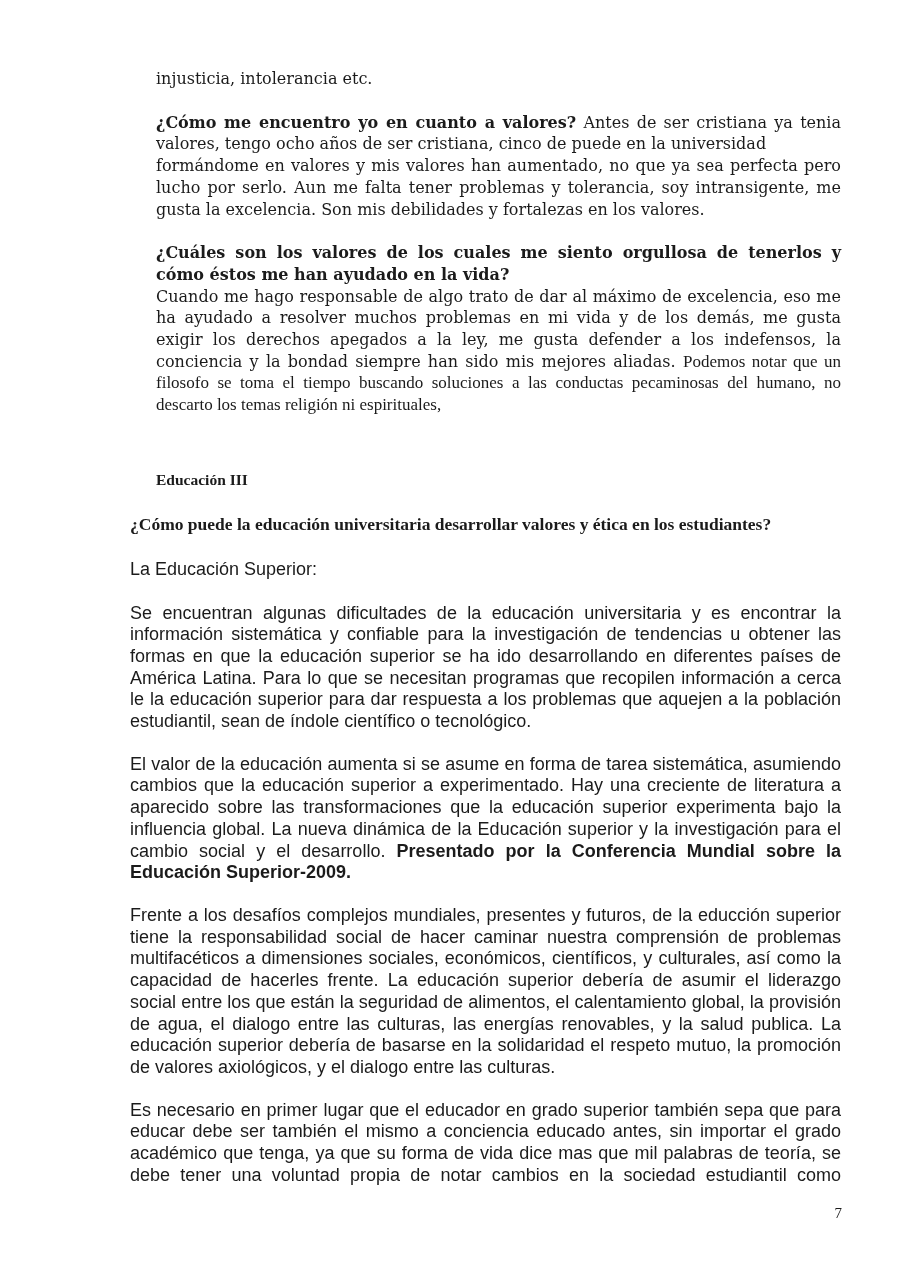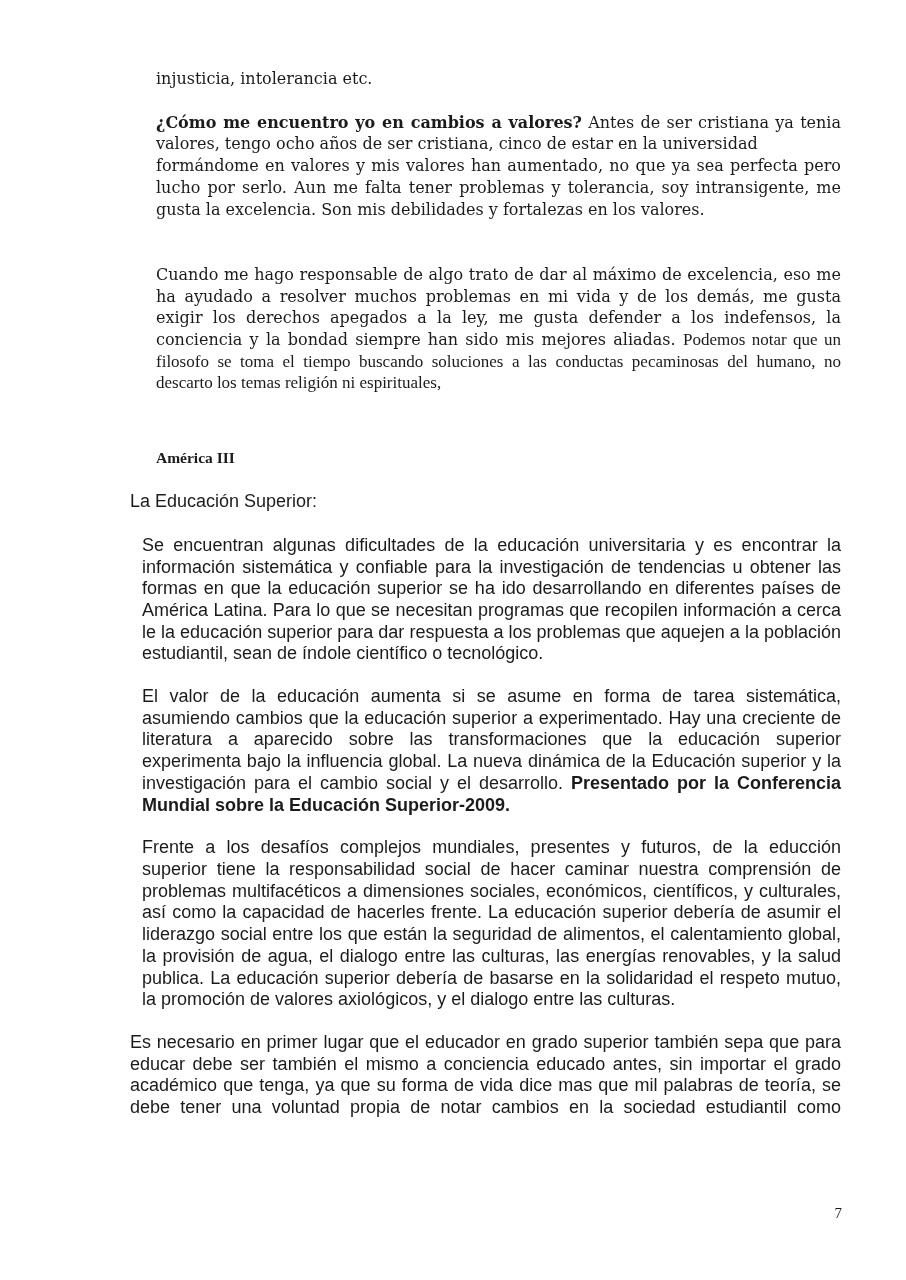--- a/index.html
+++ b/index.html
@@ -51,49 +51,50 @@
     line-height: 20px;
     margin-top: 54px;
     margin-bottom: 23px;
   }
   .doc-heading {
     font-size: 17.5px;
     line-height: 22px;
     margin-bottom: 24px;
   }
   .section-label { margin-bottom: 22px; }
-  .mb-sans { margin-bottom: 21px; margin-left: 12px; }
+  .mb-sans { margin-bottom: 21px; }
 
   .page-number {
     position: absolute;
     top: 1204px;
     right: 64px;
     font-size: 15px;
     line-height: 18px;
   }
 </style>
 </head>
 <body>
 
 <div class="page">
 
   <p class="cambria top-indent mb-para">injusticia, intolerancia etc.</p>
 
   <p class="cambria top-indent justify mb-para">
-    <strong class="bold">¿Cómo me encuentro yo en cambios a valores?</strong><span> Antes de ser cristiana ya tenia valores, tengo ocho años de ser cristiana, cinco de estar en la universidad</span><br>
+    <strong class="bold">¿Cómo me encuentro yo en cuanto a valores?</strong><span> Antes de ser cristiana ya tenia valores, tengo ocho años de ser cristiana, cinco de puede en la universidad</span><br>
     <span>formándome en valores y mis valores han aumentado, no que ya sea perfecta pero lucho por serlo. Aun me falta tener problemas y tolerancia, soy intransigente, me gusta la excelencia. Son mis debilidades y fortalezas en los valores.</span>
   </p>
 
   <p class="cambria top-indent justify">
-    <br>
+    <strong class="bold">¿Cuáles son los valores de los cuales me siento orgullosa de tenerlos y cómo éstos me han ayudado en la vida?</strong><br>
     <span>Cuando me hago responsable de algo trato de dar al máximo de excelencia, eso me ha ayudado a resolver muchos problemas en mi vida y de los demás, me gusta exigir los derechos apegados a la ley, me gusta defender a los indefensos, la conciencia y la bondad siempre han sido mis mejores aliadas. </span><span class="times-inline">Podemos notar que un filosofo se toma el tiempo buscando soluciones a las conductas pecaminosas del humano, no descarto los temas religión ni espirituales,</span>
   </p>
 
-  <p class="times bold top-indent chapter-label">América III</p>
+  <p class="times bold top-indent chapter-label">Educación III</p>
 
+  <p class="times bold doc-heading">¿Cómo puede la educación universitaria desarrollar valores y ética en los estudiantes?</p>
 
   <p class="sans section-label">La Educación Superior:</p>
 
   <p class="sans justify mb-sans">Se encuentran algunas dificultades de la educación universitaria y es encontrar la información sistemática y confiable para la investigación de tendencias u obtener las formas en que la educación superior se ha ido desarrollando en diferentes países de América Latina.  Para lo que se necesitan programas que recopilen información a cerca le la educación superior para dar respuesta a los problemas que aquejen a la población estudiantil, sean de índole científico o tecnológico.</p>
 
   <p class="sans justify mb-sans">
     <span>El valor de la educación aumenta si se asume en forma de tarea sistemática, asumiendo cambios que la educación superior a experimentado. Hay una creciente de literatura a aparecido sobre las transformaciones que la educación superior experimenta bajo la influencia global. La nueva dinámica de la Educación superior y la investigación para el cambio social y el desarrollo. </span><strong class="bold">Presentado por la Conferencia Mundial sobre la Educación Superior-2009.</strong>
   </p>
 
   <p class="sans justify mb-sans">Frente a los desafíos complejos mundiales, presentes y futuros, de la educción superior tiene la responsabilidad social de hacer caminar nuestra comprensión de problemas multifacéticos a dimensiones sociales, económicos, científicos, y culturales, así como la capacidad de hacerles frente. La educación superior debería de asumir el liderazgo social entre los que están la seguridad de alimentos, el calentamiento global, la provisión de agua, el dialogo entre las culturas, las energías renovables, y la salud publica. La educación superior debería de basarse en la solidaridad el respeto mutuo, la promoción de valores axiológicos, y el dialogo entre las culturas.</p>

